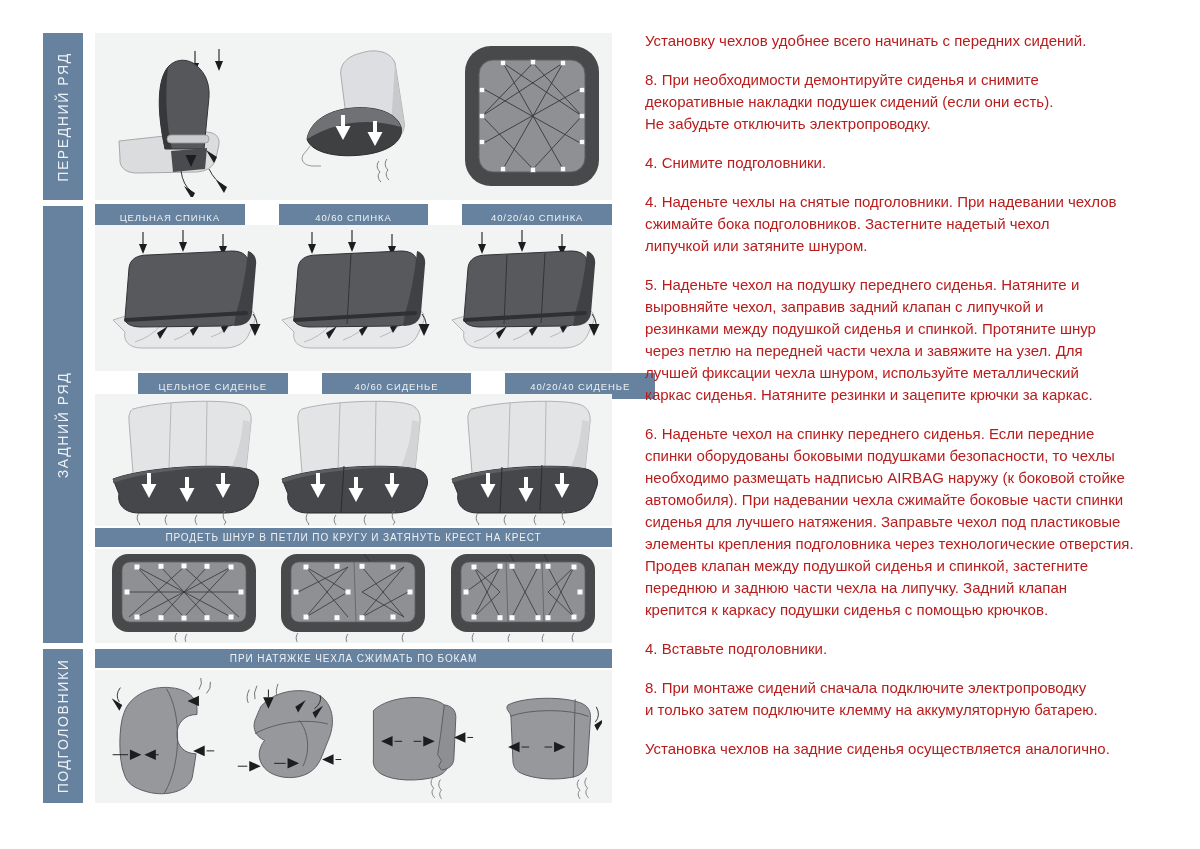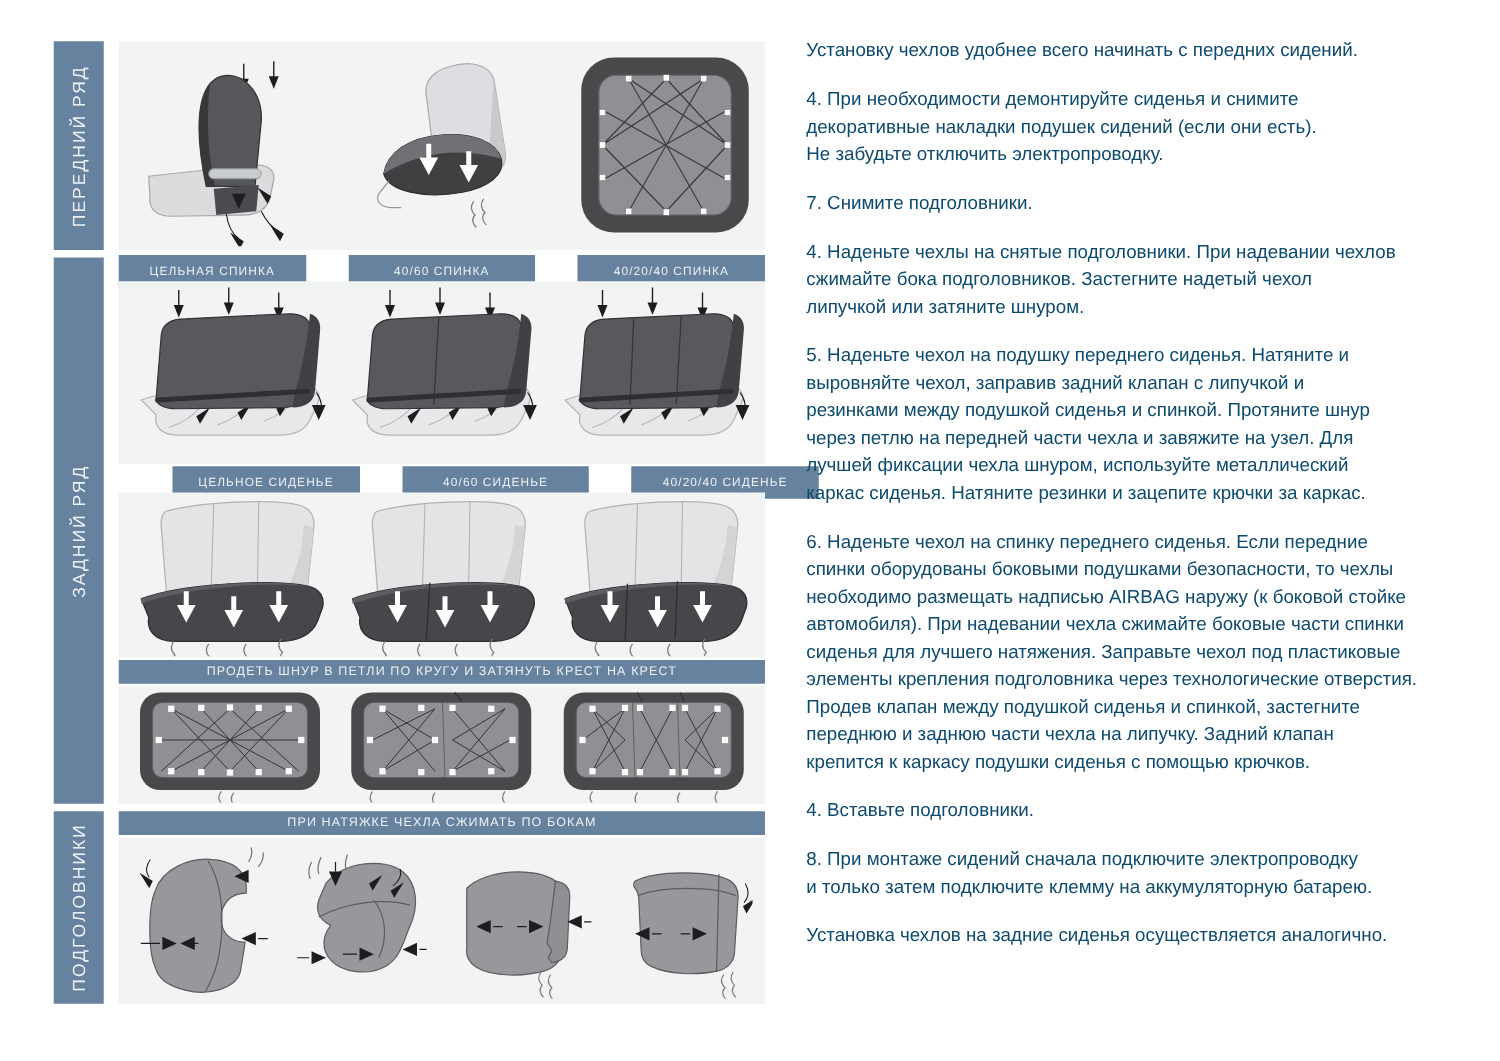--- a/index.html
+++ b/index.html
@@ -17,21 +17,21 @@
 
   .caption-row { position:absolute; left:95px; width:517px;
                  display:grid; grid-template-columns:1fr 1fr 1fr; gap:34px; }
   .caption { background:#66829f; color:#edf1f5; font-size:9.5px; letter-spacing:0.9px;
              display:flex; align-items:center; justify-content:center; height:26px; }
 
   .banner { position:absolute; left:95px; width:517px; height:19px; background:#66829f;
             color:#edf1f5; font-size:10px; letter-spacing:0.9px;
             display:flex; align-items:center; justify-content:center; }
 
-  .textcol { position:absolute; left:645px; top:30px; width:530px; color:#0c4a6e; }
+  .textcol { position:absolute; left:645px; top:30px; width:530px; color:#b91c1c; }
   .textcol p { font-size:15px; line-height:22px; margin-bottom:17px; white-space:pre-line; }
 
   svg { display:block; }
 </style>
 </head>
 <body>
 
 <svg width="0" height="0" style="position:absolute">
 <defs>
   <g id="arrD">
@@ -372,24 +372,24 @@
         <use href="#triR" x="82" y="76"></use>
       <path d="M114,34 q5,9 -1,16" stroke="#1c1d1f" fill="none" stroke-width="0.9"></path>
         <use href="#triDL" x="112" y="53"></use>
       <use href="#tie" x="96" y="110"></use>
         <use href="#tie" x="104" y="108"></use>
     </svg>
   </div>
 
   <div class="textcol">
     <p>Установку чехлов удобнее всего начинать с передних сидений.</p>
-    <p>4. При необходимости демонтируйте сиденья и снимите
+    <p>8. При необходимости демонтируйте сиденья и снимите
 декоративные накладки подушек сидений (если они есть).
 Не забудьте отключить электропроводку.</p>
-    <p>7. Снимите подголовники.</p>
+    <p>4. Снимите подголовники.</p>
     <p>4. Наденьте чехлы на снятые подголовники. При надевании чехлов
 сжимайте бока подголовников. Застегните надетый чехол
 липучкой или затяните шнуром.</p>
     <p>5. Наденьте чехол на подушку переднего сиденья. Натяните и
 выровняйте чехол, заправив задний клапан с липучкой и
 резинками между подушкой сиденья и спинкой. Протяните шнур
 через петлю на передней части чехла и завяжите на узел. Для
 лучшей фиксации чехла шнуром, используйте металлический
 каркас сиденья. Натяните резинки и зацепите крючки за каркас.</p>
     <p>6. Наденьте чехол на спинку переднего сиденья. Если передние

